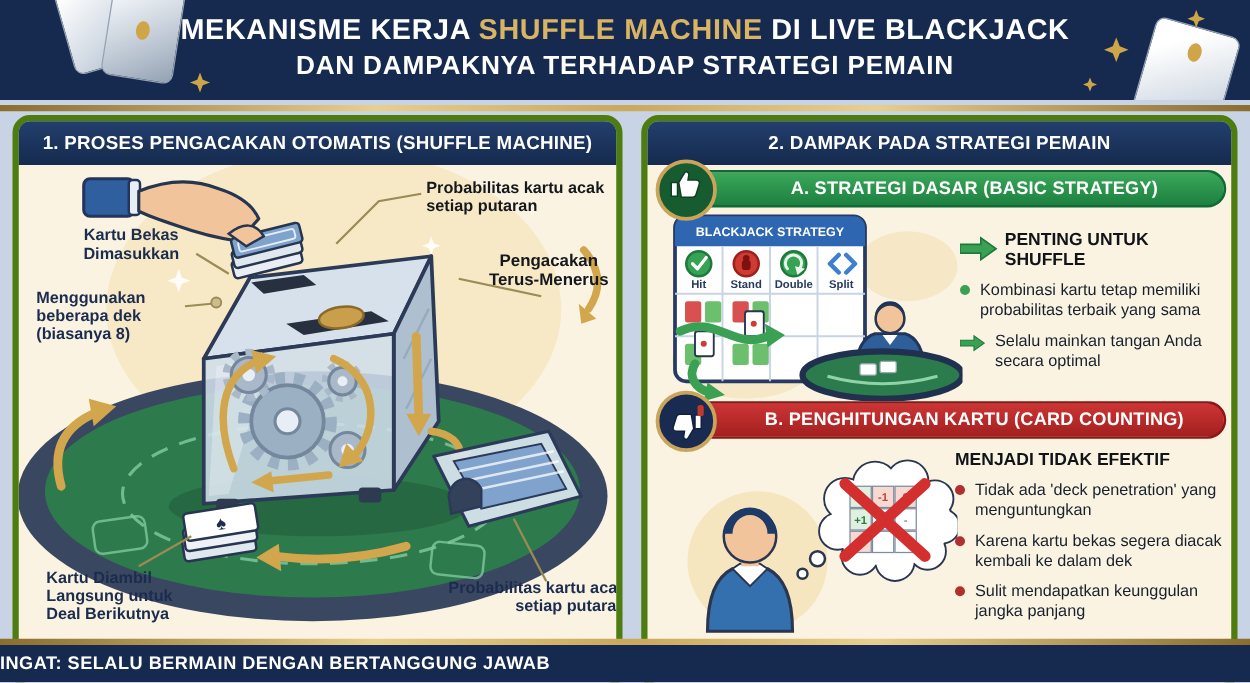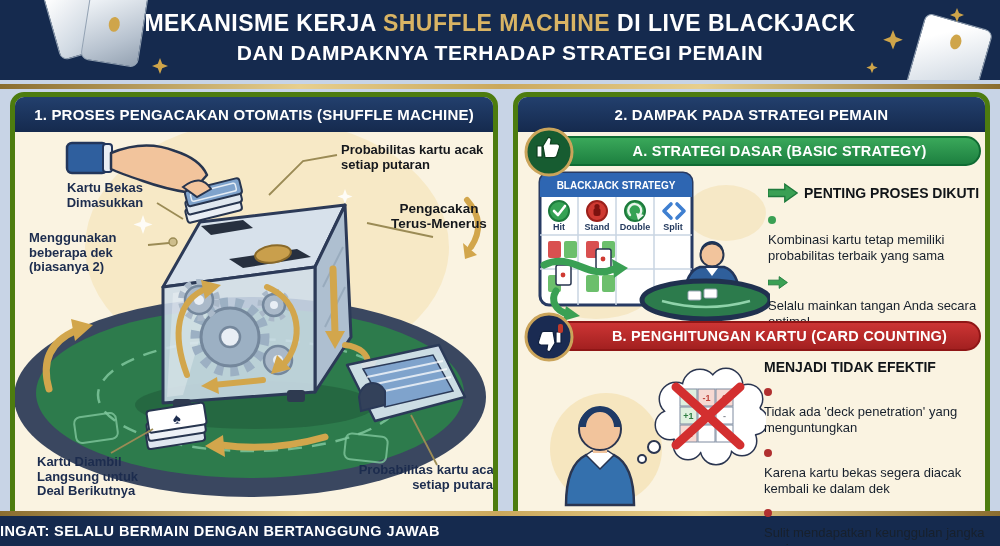--- a/index.html
+++ b/index.html
@@ -41,21 +41,21 @@
         padding-left:44px;padding-right:10px;}
   .pill span{color:#ffffff;font-weight:bold;font-size:14.5px;letter-spacing:.2px;white-space:nowrap;}
   .pill-green{top:39px;background:linear-gradient(180deg,#3aa85a,#1d8040);border:2px solid #0f6b33;}
   .pill-red{top:224px;background:linear-gradient(180deg,#cc3534,#a32020);border:2px solid #8f1616;}
   .thumb-badge{position:absolute;left:6px;z-index:6;width:50px;height:50px;}
   .badge-a{top:30px;} .badge-b{top:215px;}
   .col-text{position:absolute;z-index:4;}
   .col-a{left:250px;top:86px;width:218px;}
   .col-b{left:246px;top:262px;width:226px;}
   .col-heading{display:flex;align-items:center;gap:6px;font-weight:bold;font-size:14px;color:#101418;}
-  .bullet{display:flex;gap:8px;margin-top:9px;font-size:13px;color:#17202c;line-height:1.22;flex-direction:column;}
+  .bullet{display:flex;gap:8px;margin-top:9px;font-size:13px;color:#17202c;line-height:1.22;}
   .bdot{flex:0 0 auto;width:8px;height:8px;border-radius:50%;margin-top:4px;}
   .bdot.green{background:#3aa054;} .bdot.red{background:#b03030;}
   .barrow{flex:0 0 auto;margin-top:2px;}
 </style>
 </head>
 <body>
 
 <div class="page">
 
   <div class="header">
@@ -197,21 +197,21 @@
         <path d="M133 148 L 154 146"></path>
         <path d="M322 58 L 288 64 L 254 98"></path>
         <path d="M418 140 L 352 126"></path>
         <path d="M96 356 L 138 332"></path>
         <path d="M422 368 L 396 318"></path>
       </g>
       <circle cx="158" cy="145" r="4" fill="#cdbd8c" stroke="#9b8b55" stroke-width="1.5"></circle>
     </svg>
 
     <div class="lbl" style="left:35px;top:84px;width:110px;text-align:center;">Kartu Bekas Dimasukkan</div>
-    <div class="lbl" style="left:14px;top:134px;width:120px;text-align:left;">Menggunakan beberapa dek (biasanya 2)</div>
+    <div class="lbl" style="left:14px;top:134px;width:120px;text-align:left;">Menggunakan beberapa dek (biasanya 8)</div>
     <div class="lbl dark" style="left:326px;top:46px;width:160px;text-align:left;">Probabilitas kartu acak setiap putaran</div>
     <div class="lbl" style="left:22px;top:358px;width:130px;text-align:left;">Kartu Diambil Langsung untuk Deal Berikutnya</div>
     <div class="lbl dark" style="left:364px;top:104px;width:120px;text-align:center;font-size:13.5px;">Pengacakan Terus-Menerus</div>
     <div class="lbl" style="left:340px;top:366px;width:146px;text-align:right;">Probabilitas kartu acak setiap putaran</div>
   </div>
 
   <div class="panel panel-right">
     <div class="panel-header">
       <span>2. DAMPAK PADA STRATEGI PEMAIN</span>
     </div>
@@ -290,21 +290,21 @@
         <rect x="158" y="122" width="13" height="9" rx="1.5" fill="#ffffff" stroke="#9aa7b5" stroke-width="1"></rect>
         <rect x="174" y="120" width="13" height="9" rx="1.5" fill="#ffffff" stroke="#9aa7b5" stroke-width="1"></rect>
       </g>
     </svg>
 
     <div class="col-text col-a">
       <div class="col-heading">
         <svg width="30" height="20" viewBox="0 0 34 22">
           <polygon points="0,7 19,7 19,1 33,11 19,21 19,15 0,15" fill="#3aa054" stroke="#1e7a3c" stroke-width="1.5"></polygon>
         </svg>
-        <span>PENTING PROSES DIKUTI</span>
+        <span>PENTING UNTUK SHUFFLE</span>
       </div>
       <div class="bullet">
         <span class="bdot green"></span>
         <span>Kombinasi kartu tetap memiliki probabilitas terbaik yang sama</span>
       </div>
       <div class="bullet">
         <svg class="barrow" width="20" height="15" viewBox="0 0 34 22">
           <polygon points="0,7 19,7 19,1 33,11 19,21 19,15 0,15" fill="#3aa054" stroke="#1e7a3c" stroke-width="1.5"></polygon>
         </svg>
         <span>Selalu mainkan tangan Anda secara optimal</span>

